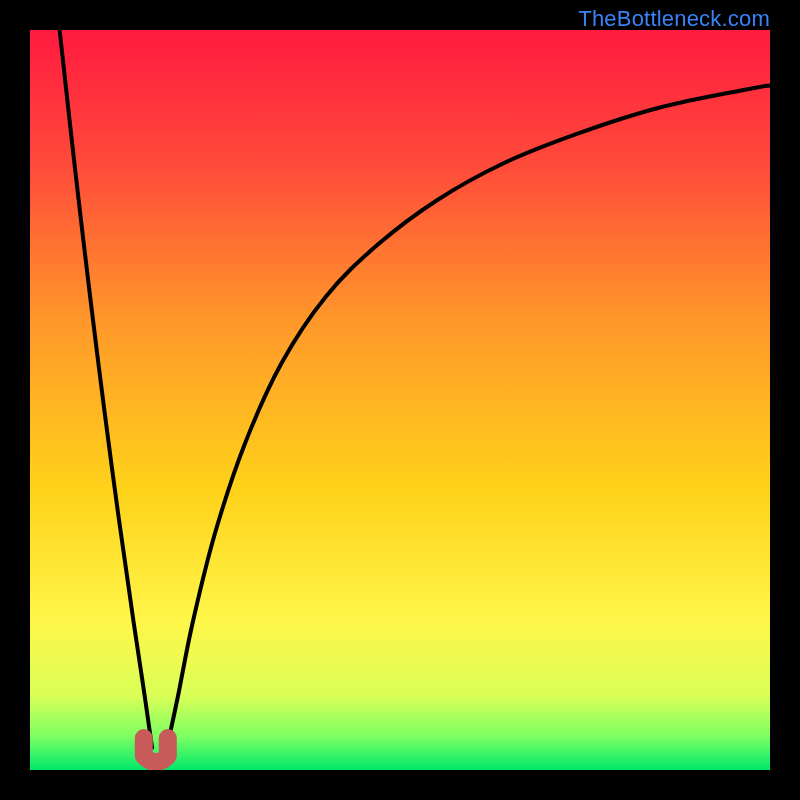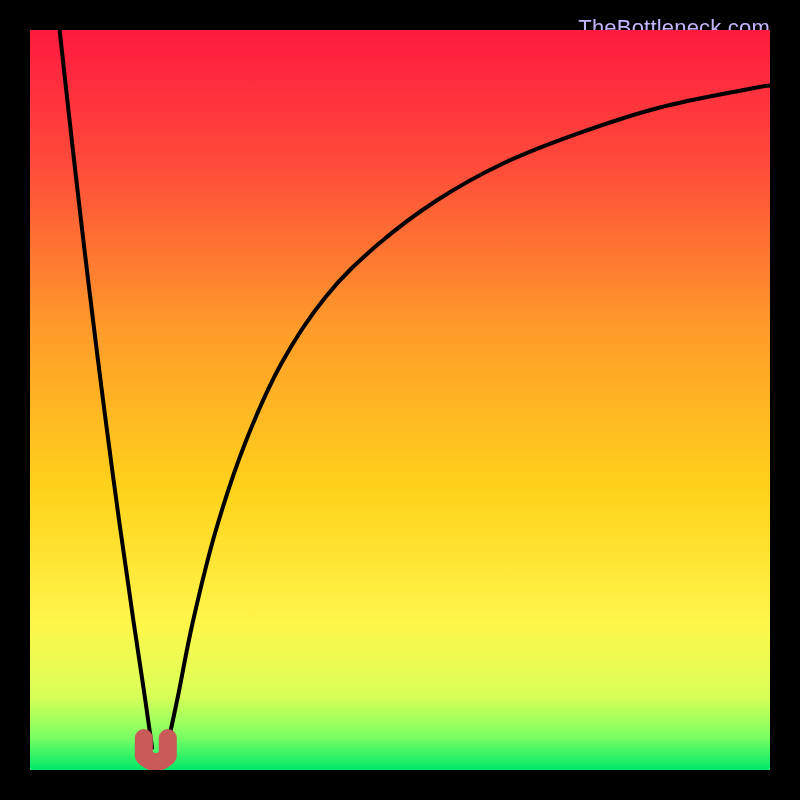--- a/index.html
+++ b/index.html
@@ -21,23 +21,23 @@
   .plot {
     position: absolute;
     top: 30px;
     left: 30px;
     width: 740px;
     height: 740px;
     overflow: hidden;
   }
   .watermark {
     position: absolute;
-    top: 15px;
+    top: 6px;
     right: 30px;
-    color: #c4b5fd;
+    color: #3b82f6;
     font-size: 22px;
     font-weight: 400;
     letter-spacing: 0.2px;
     user-select: none;
   }
   svg { display: block; }
 </style>
 </head>
 <body>
 

